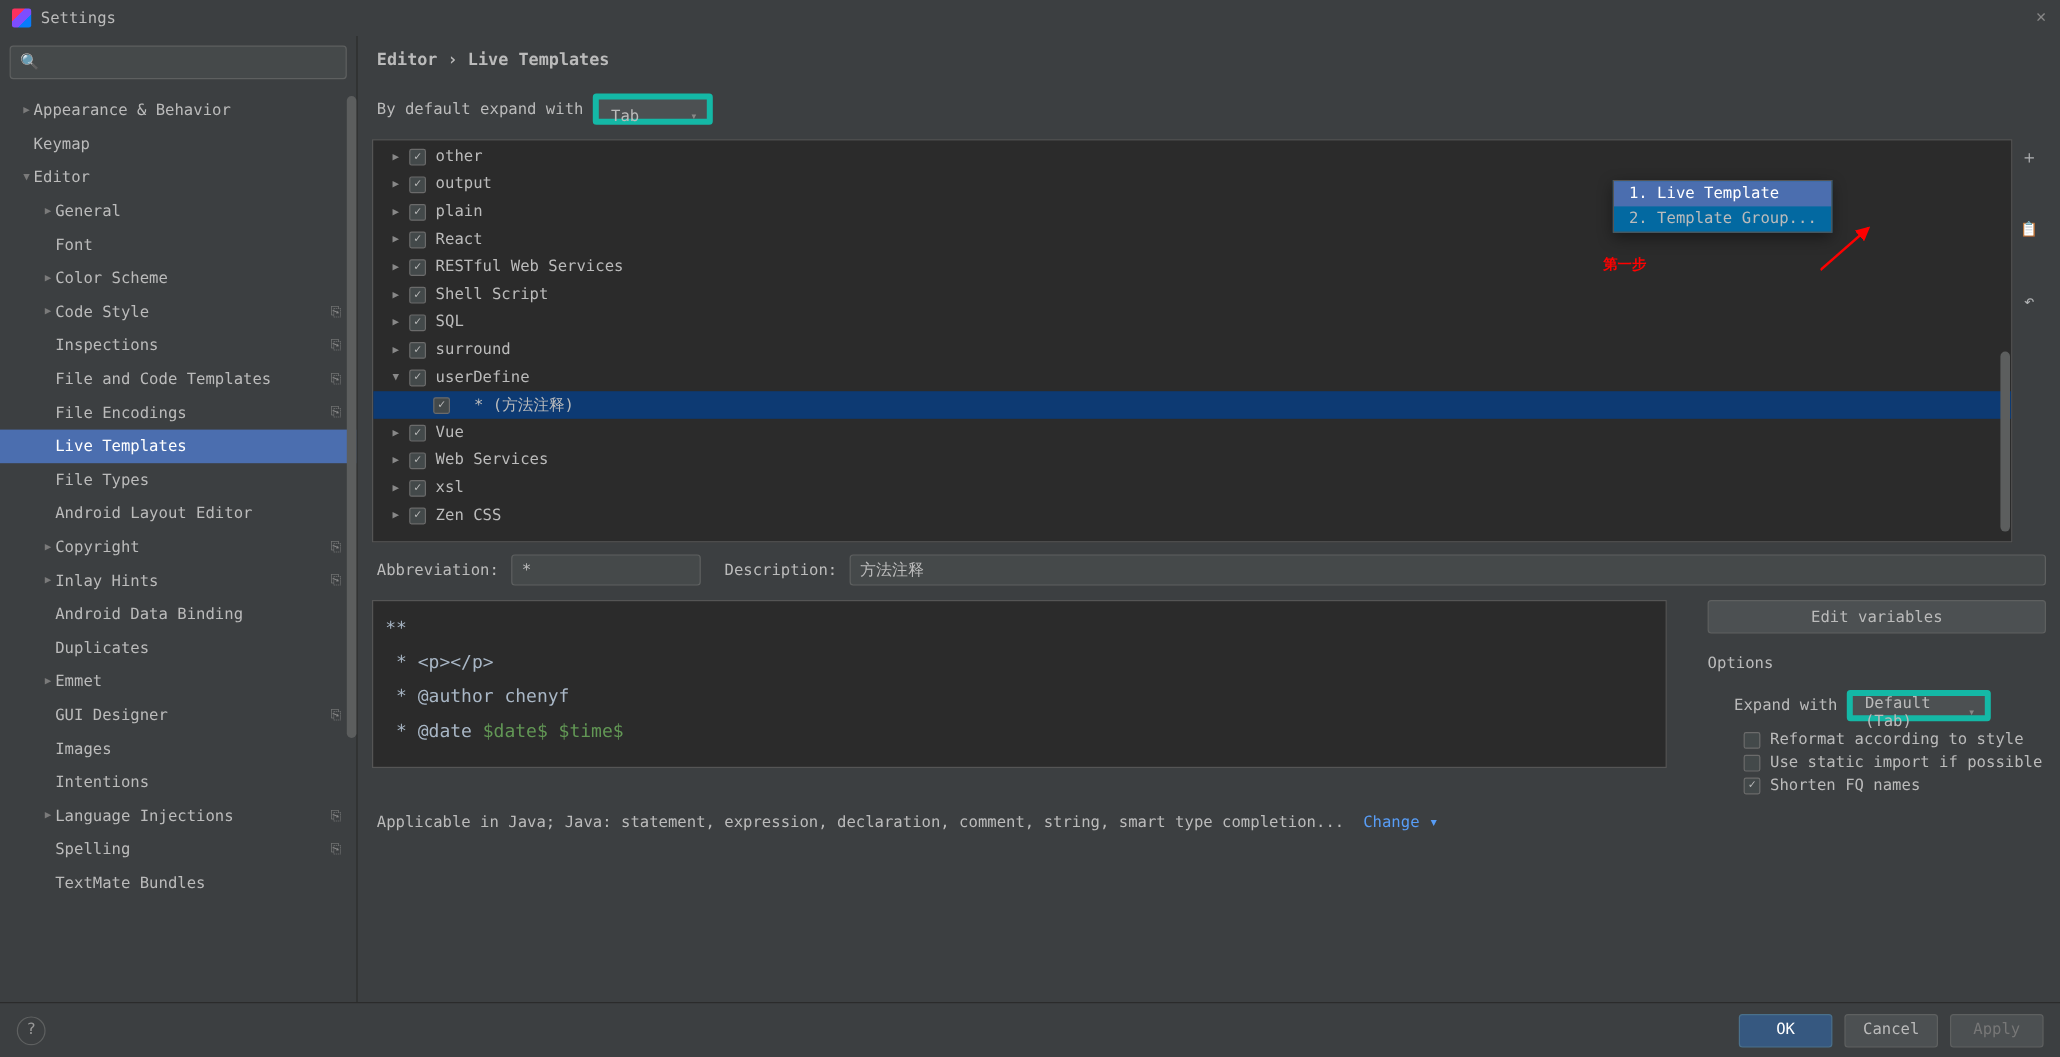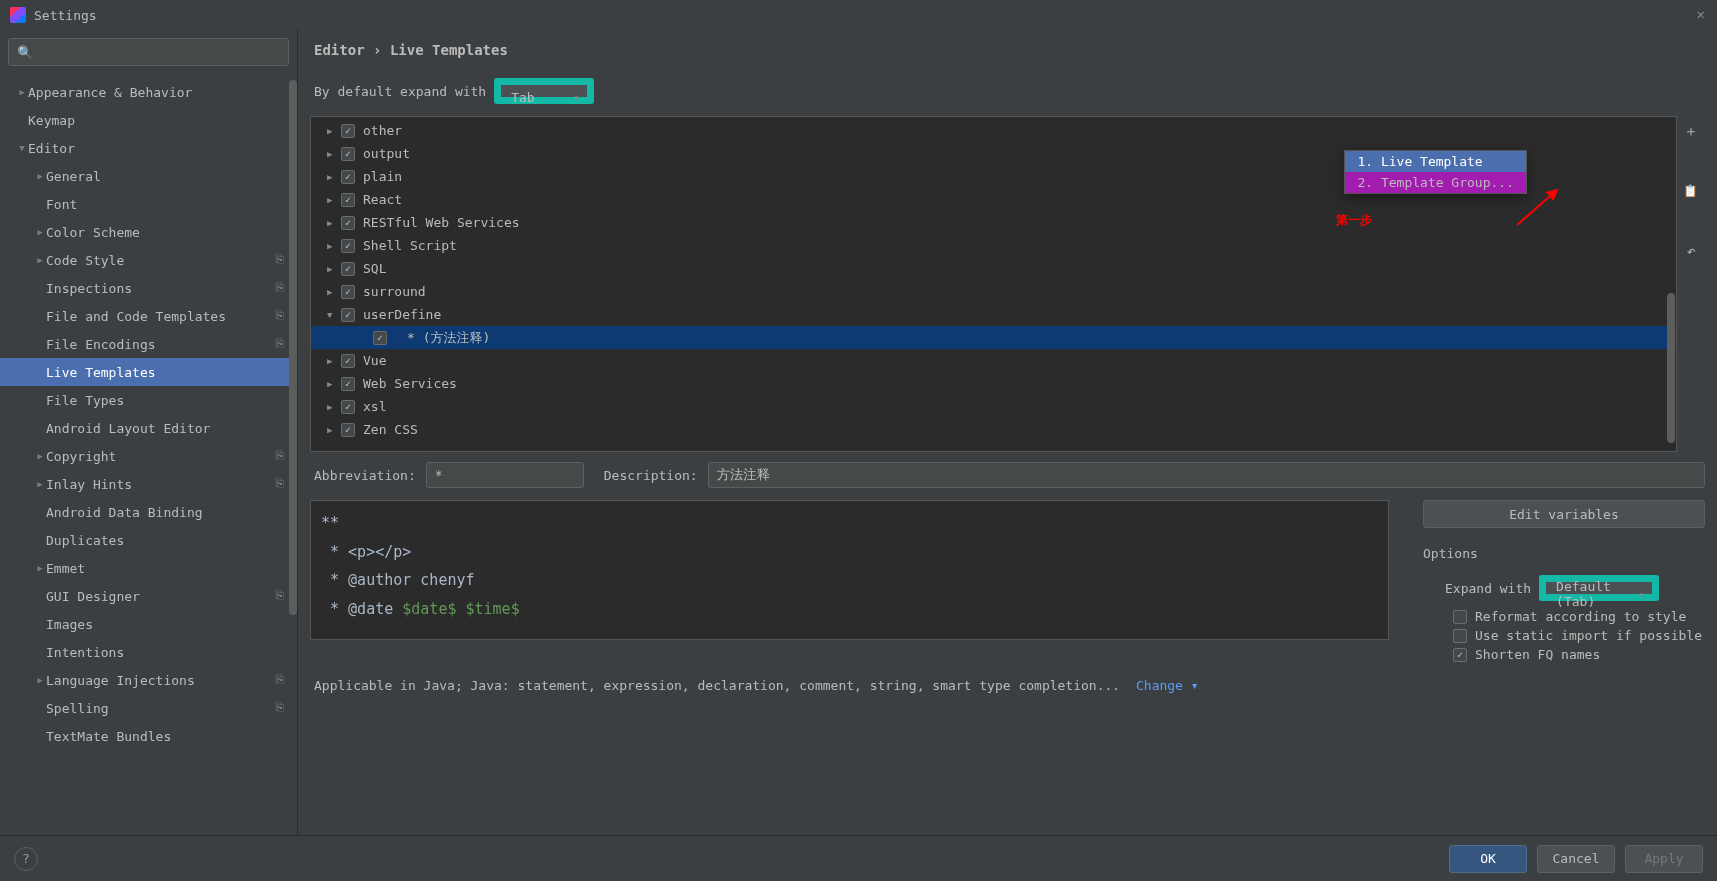--- a/index.html
+++ b/index.html
@@ -127,21 +127,21 @@
     }
     .expand-row {
       display: flex;
       align-items: center;
       margin-bottom: 12px;
       padding-left: 4px;
     }
     .expand-row .lbl { margin-right: 8px; color: #bbb; }
     .select {
       background: #4c5052;
-      border: 7px solid #14b8a6;
+      border: 5px solid #14b8a6;
       border-radius: 3px;
       height: 26px;
       display: flex;
       align-items: center;
       padding: 12px 22px 0 10px;
       position: relative;
       color: #bbb;
       min-width: 100px;
     }
     .select::after {
@@ -167,21 +167,21 @@
     .template-list-inner {
       padding-top: 2px;
     }
     .tpl-item {
       display: flex;
       align-items: center;
       height: 23px;
       padding-left: 16px;
       cursor: pointer;
     }
-    .tpl-item.child { padding-left: 36px; gap: 12px; }
+    .tpl-item.child { padding-left: 24px; gap: 12px; }
     .tpl-item.selected { background: #0d3a73; }
     .tpl-item .arrow {
       width: 14px;
       font-size: 9px;
       color: #888;
     }
     .tpl-item .cb {
       width: 14px;
       height: 14px;
       background: #43494a;
@@ -353,21 +353,21 @@
       background: #365880;
       border-color: #4a708b;
       color: #fff;
     }
     .btn.disabled { color: #777; }
     
     .popup-menu {
       position: absolute;
       top: 150px;
       right: 190px;
-      background: #a21caf;
+      background: #0369a1;
       border: 1px solid #555;
       box-shadow: 0 4px 12px rgba(0,0,0,0.4);
       font-size: 13px;
       z-index: 100;
       margin-left: 16px;
     }
     .popup-item {
       padding: 3px 12px;
       cursor: pointer;
       white-space: nowrap;

